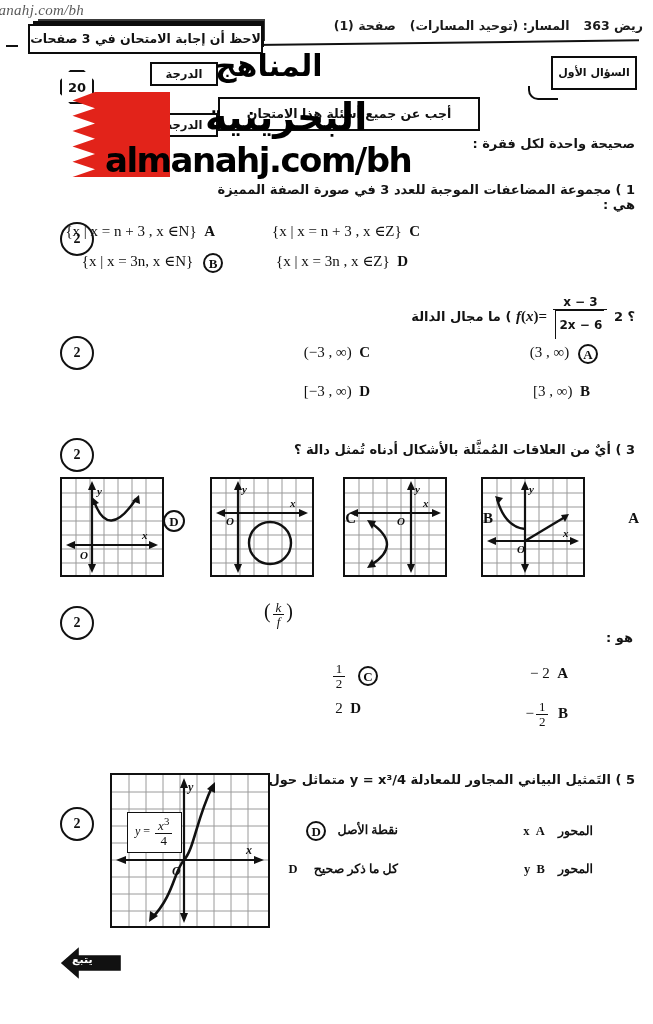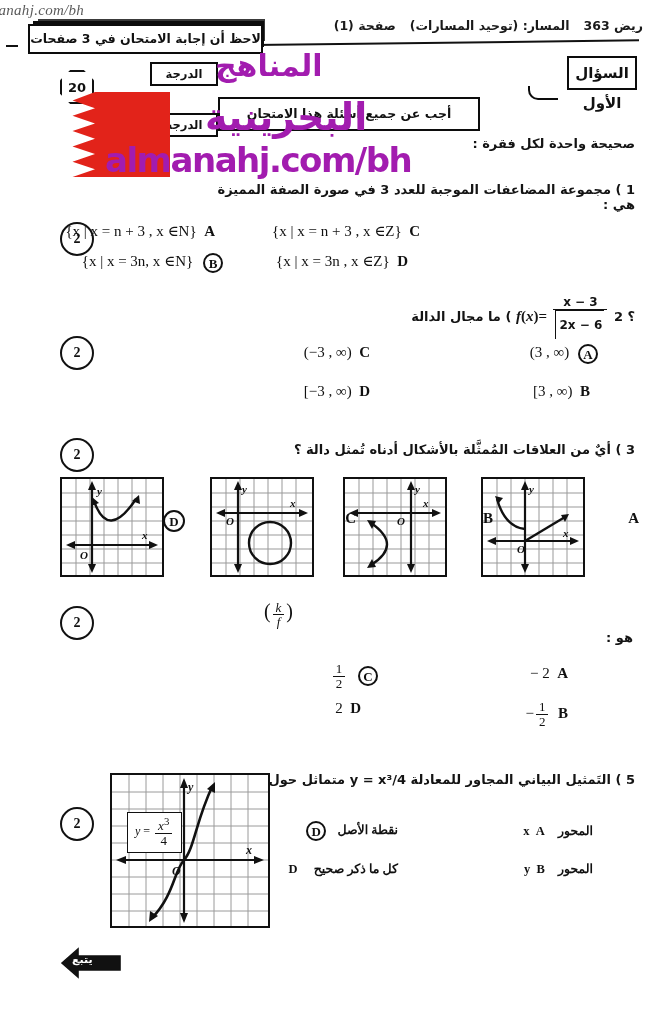--- a/index.html
+++ b/index.html
@@ -43,25 +43,25 @@
     position:absolute; left:28px; top:24px; width:235px; height:30px;
     border:2.5px solid #0c0c0c; background:#fff;
     direction:rtl; text-align:center;
     font-family:"DejaVu Sans","Liberation Sans",sans-serif;
     font-size:12.5px; font-weight:bold; line-height:26px;
     box-shadow: 3px -5px 0 -2px #0c0c0c, 6px -9px 0 -4px #3a3a3a;
   }
 
   
   .q-title-box {
-    position:absolute; right:16px; top:56px; width:70px; height:34px;
+    position:absolute; right:16px; top:56px; width:86px; height:34px;
     border:2.5px solid #0c0c0c; background:#fff;
     direction:rtl; text-align:center;
     font-family:"DejaVu Sans","Liberation Sans",sans-serif;
-    font-size:15px; font-weight:bold; line-height:30px;
+    font-size:11px; font-weight:bold; line-height:30px;
   }
   .q-title-tail {
     position:absolute; right:95px; top:86px; width:30px; height:14px;
     border-left:2.5px solid #0c0c0c; border-bottom:2.5px solid #0c0c0c;
     border-radius:0 0 0 10px;
   }
 
   
   .instr-box {
     position:absolute; left:218px; top:57px; width:262px; height:34px;
@@ -85,21 +85,21 @@
   .score-20 {
     position:absolute; left:60px; top:70px; width:34px; height:34px;
     border:2.5px solid #111; background:#fff;
     display:flex; align-items:center; justify-content:center;
     font-family:"DejaVu Sans","Liberation Sans",sans-serif;
     font-size:13px; font-weight:bold;
     clip-path: polygon(30% 0,70% 0,100% 30%,100% 70%,70% 100%,30% 100%,0 70%,0 30%);
   }
 
   
-  .wm { position:absolute; color:#a21caf; font-weight:bold;
+  .wm { position:absolute; color:#000000; font-weight:bold;
         font-family:"DejaVu Sans","Liberation Sans",sans-serif; }
   .wm-ar1 { left:215px; top:48px; font-size:30px; letter-spacing:-1px; direction:rtl; }
   .wm-ar2 { left:205px; top:95px; font-size:38px; letter-spacing:-1px; direction:rtl; }
   .wm-url { left:105px; top:140px; font-size:34px; letter-spacing:-1.5px; }
   .flag {
     position:absolute; left:45px; top:92px; width:125px; height:85px;
     background:#e2231a;
     clip-path: polygon(0 0, 78% 0, 60% 9%, 78% 18%, 60% 27%, 78% 36%, 60% 45%,
                        78% 54%, 60% 63%, 78% 72%, 60% 81%, 78% 90%, 60% 100%, 0 100%);
     transform: rotate(180deg);

